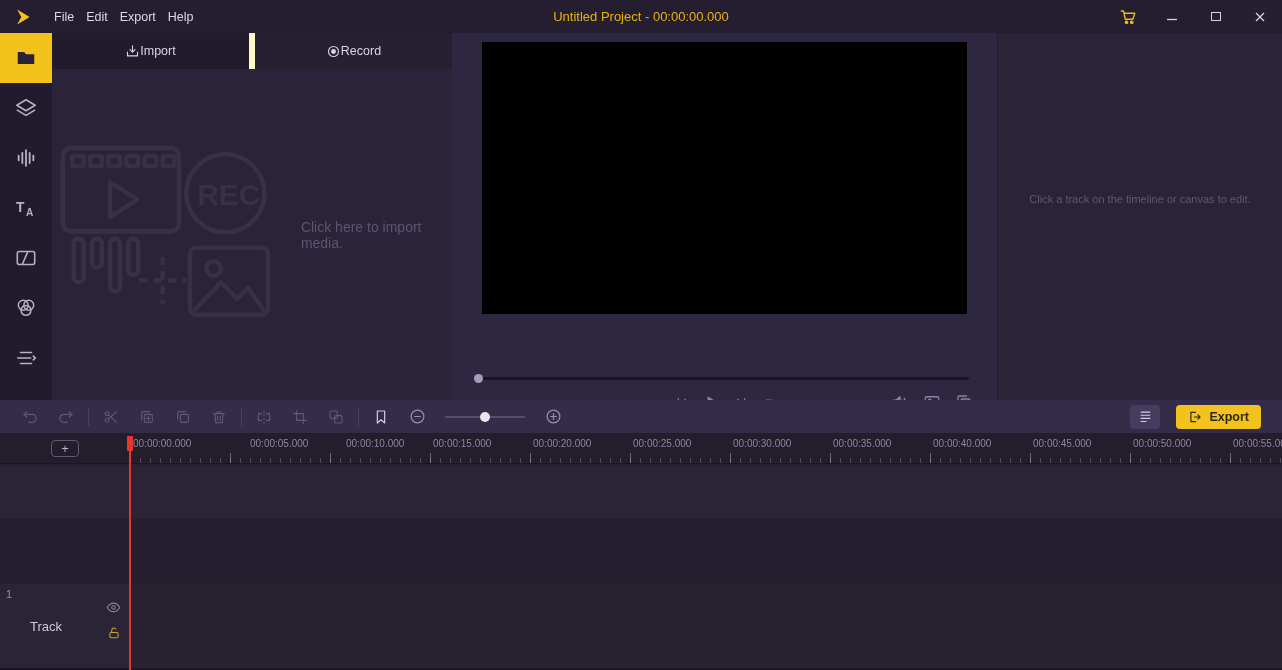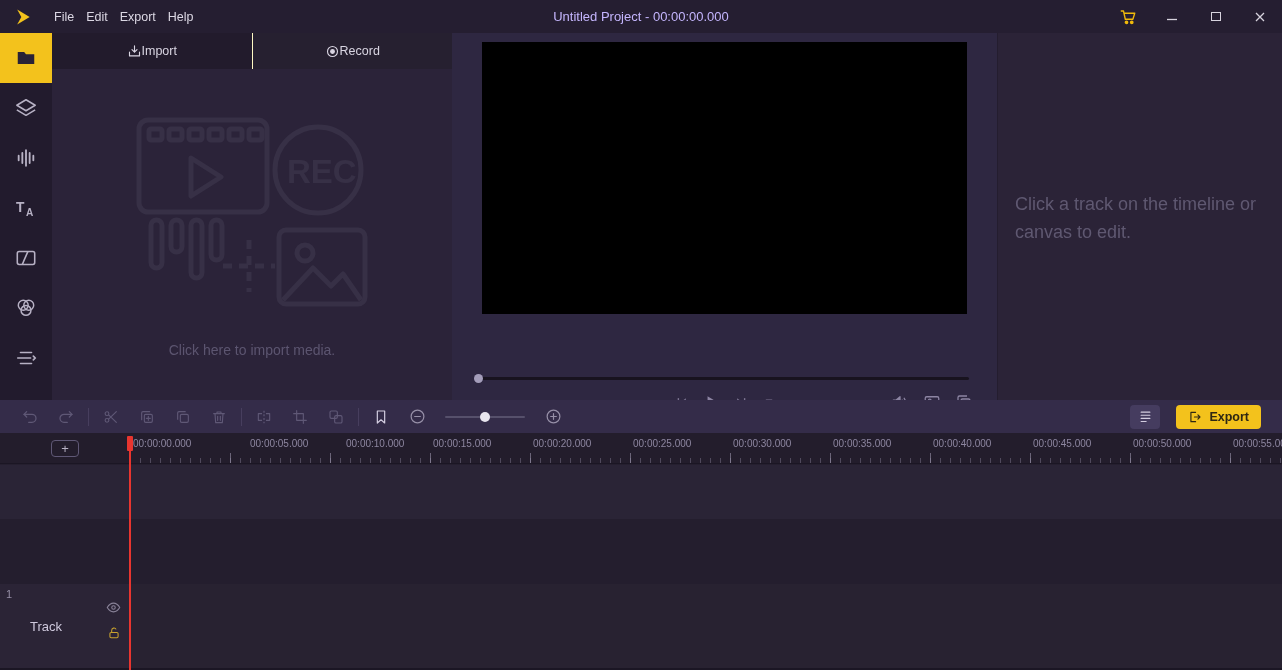--- a/index.html
+++ b/index.html
@@ -5,54 +5,54 @@
   * { margin:0; padding:0; box-sizing:border-box; }
   html,body { background:#14101c; }
   body { font-family:"Liberation Sans", sans-serif; }
   .app { position:relative; width:1282px; height:670px; background:#282135; overflow:hidden; color:#d9d5e2; }
 
   
   .titlebar { position:absolute; top:0; left:0; right:0; height:33px; background:#251e31; display:flex; align-items:center; }
   .logo { width:46px; display:flex; justify-content:center; align-items:center; }
   .menus { display:flex; gap:12px; margin-left:8px; font-size:12.5px; color:#dcd8e4; }
   .menu { cursor:default; }
-  .win-title { position:absolute; left:50%; transform:translateX(-50%); font-size:13px; color:#c4b5fd; white-space:nowrap; }
+  .win-title { position:absolute; left:50%; transform:translateX(-50%); font-size:13px; color:#eab308; white-space:nowrap; }
   .winbtns { margin-left:auto; display:flex; align-items:center; height:33px; }
   .wbtn { width:44px; height:33px; display:flex; align-items:center; justify-content:center; color:#d7d3de; font-size:12px; }
   .cartbtn { color:#f0b90b; }
   .maxbox { width:10px; height:9px; border:1.2px solid #d7d3de; display:inline-block; }
 
   
   .workspace { position:absolute; top:33px; left:0; right:0; height:367px; }
   .iconstrip { position:absolute; left:0; top:0; bottom:0; width:52px; background:#221b2d; }
   .strip-item { width:52px; height:50px; display:flex; align-items:center; justify-content:center; color:#b7b1c4; }
   .strip-item.active { background:var(--accent,#f3c21c); color:#2a2236; }
 
   .media-panel { position:absolute; left:52px; top:0; bottom:0; width:400px; background:#2b2339; }
   .tabs { display:flex; height:36px; background:#262030; }
   .tab { flex:1; display:flex; align-items:center; justify-content:center; font-size:12.5px; color:#d9d5e2; }
   .tab.active { background:#221b2c; }
-  .tab + .tab { border-left:1px solid #fef9c3; }
-  .media-body { position:absolute; top:36px; left:0; right:0; bottom:0; display:flex; flex-direction:column; align-items:center; justify-content:center; gap:22px; }
+  .tab + .tab { border-left:6px solid #fef9c3; }
+  .media-body { position:absolute; top:36px; left:0; right:0; bottom:0; display:flex; align-items:center; justify-content:space-between; gap:22px; }
   .import-hint { font-size:14px; color:#5c5570; }
 
   .preview-panel { position:absolute; left:452px; top:0; bottom:0; width:545px; background:#2e2741; }
   .video { position:absolute; left:30px; top:9px; width:485px; height:272px; background:#000; }
   .seekbar { position:absolute; left:22px; right:28px; top:340px; height:12px; }
   .seek-track { position:absolute; left:0; right:0; top:4px; height:3px; border-radius:2px; background:#18131f; }
   .seek-handle { position:absolute; left:0; top:1px; width:9px; height:9px; border-radius:50%; background:#a49dba; }
   .controls { position:absolute; left:0; right:0; top:352px; height:40px; }
   .play-time { position:absolute; left:21px; top:13px; font-size:12.5px; color:#b6afc4; }
   .transport { position:absolute; left:50%; transform:translateX(-50%); top:8px; display:flex; align-items:center; gap:13px; color:#7d7592; }
   .transport .play { color:#8d85a3; }
   .preview-right { position:absolute; right:24px; top:8px; display:flex; align-items:center; gap:14px; color:#8d85a3; }
   .pbtn { display:flex; align-items:center; justify-content:center; }
 
   .inspector { position:absolute; left:997px; top:0; bottom:0; right:0; background:#2b2337; border-left:1px solid #241d2f; }
-  .inspector-hint { margin:158px auto 0; width:250px; font-size:18px; line-height:1.55; color:#5f5871; }
+  .inspector-hint { margin:158px auto 0; width:250px; text-align:center; font-size:11px; line-height:1.55; color:#5f5871; }
 
   
   .toolbar { position:absolute; top:400px; left:0; right:0; height:33px; background:#342c49; display:flex; align-items:center; padding:0 18px; }
   .tbtn { width:24px; height:24px; display:flex; align-items:center; justify-content:center; color:#5f5876; }
   .tbtn.bright { color:#d3cde0; }
   .tbtn.zoom { color:#9790a8; }
   .tgroup { display:flex; align-items:center; gap:12px; }
   .tdiv { width:1px; height:18px; background:#473e5e; margin:0 10px; }
   .zoom-slider { position:relative; width:80px; height:16px; margin:0 4px; }
   .zoom-slider .track { position:absolute; left:0; right:0; top:7px; height:2px; background:#56506b; border-radius:1px; }

